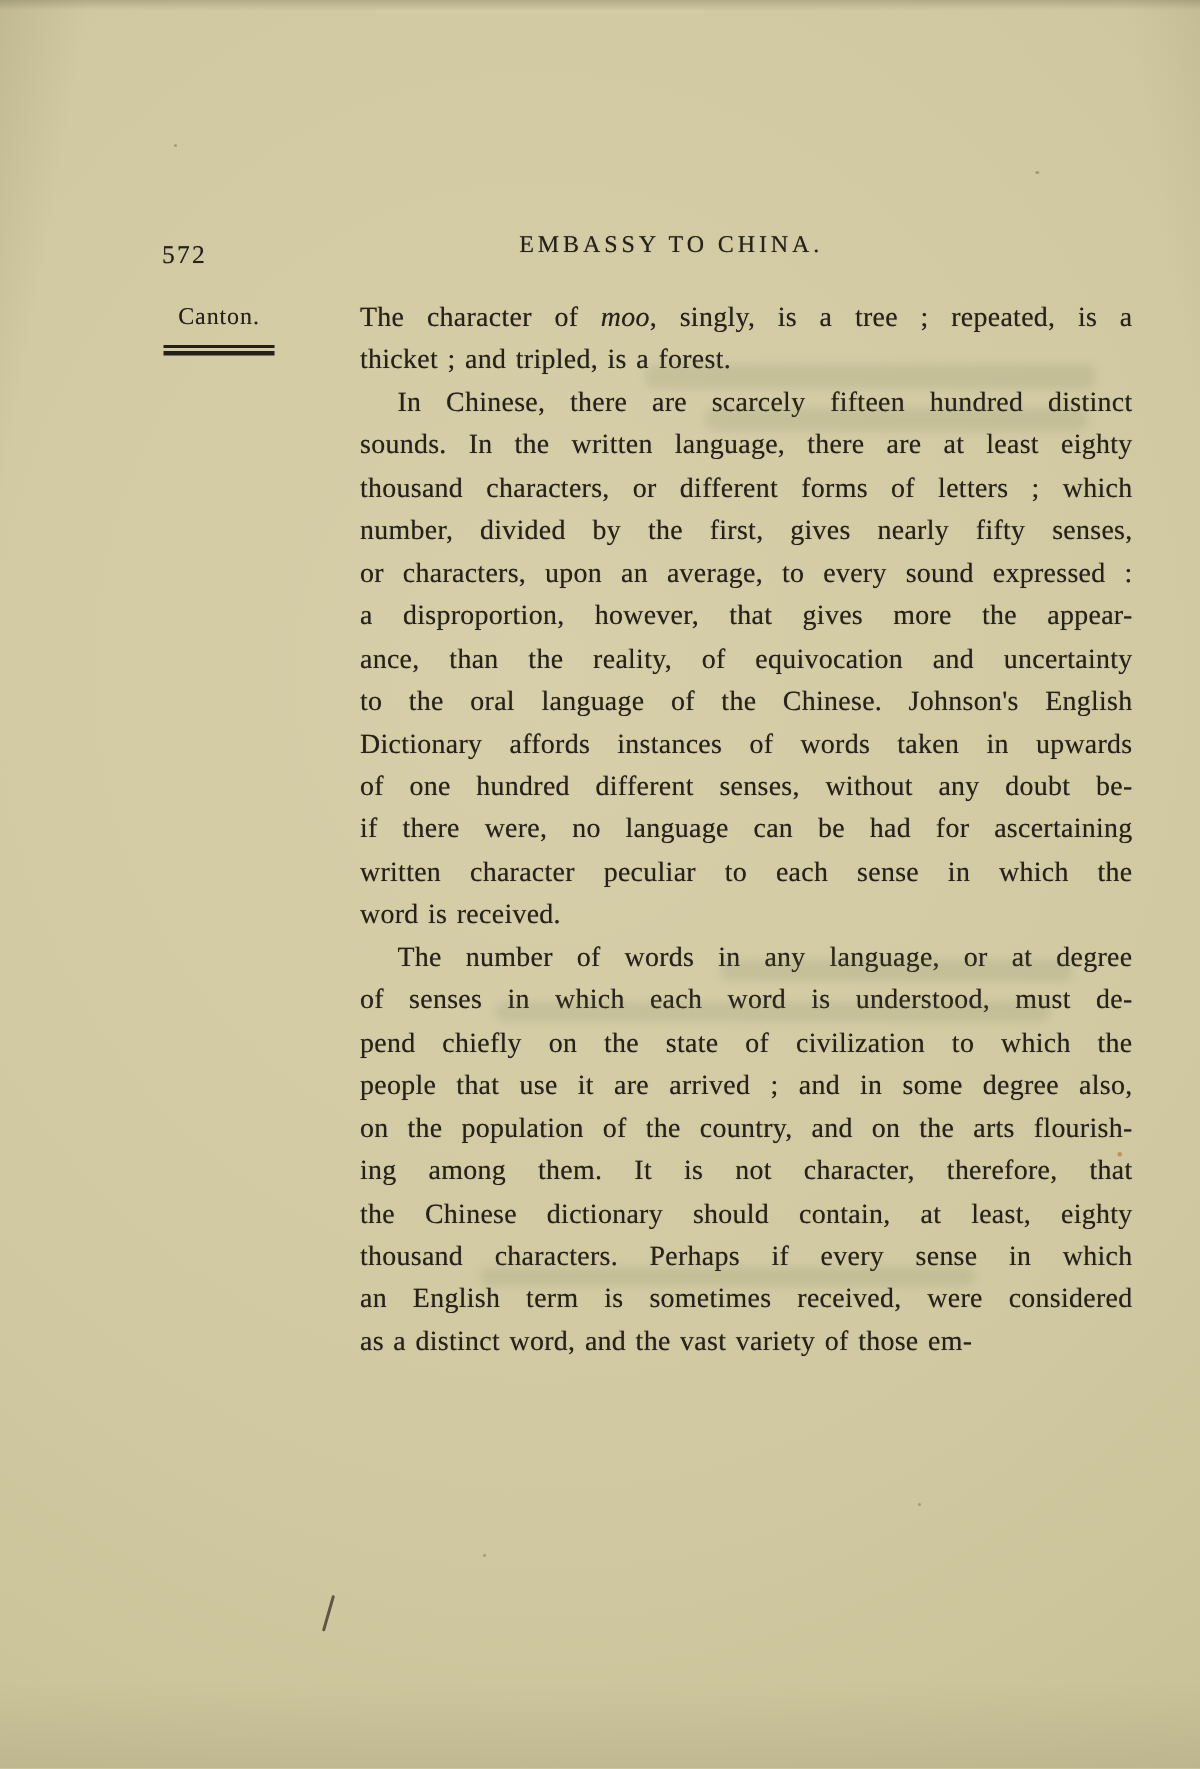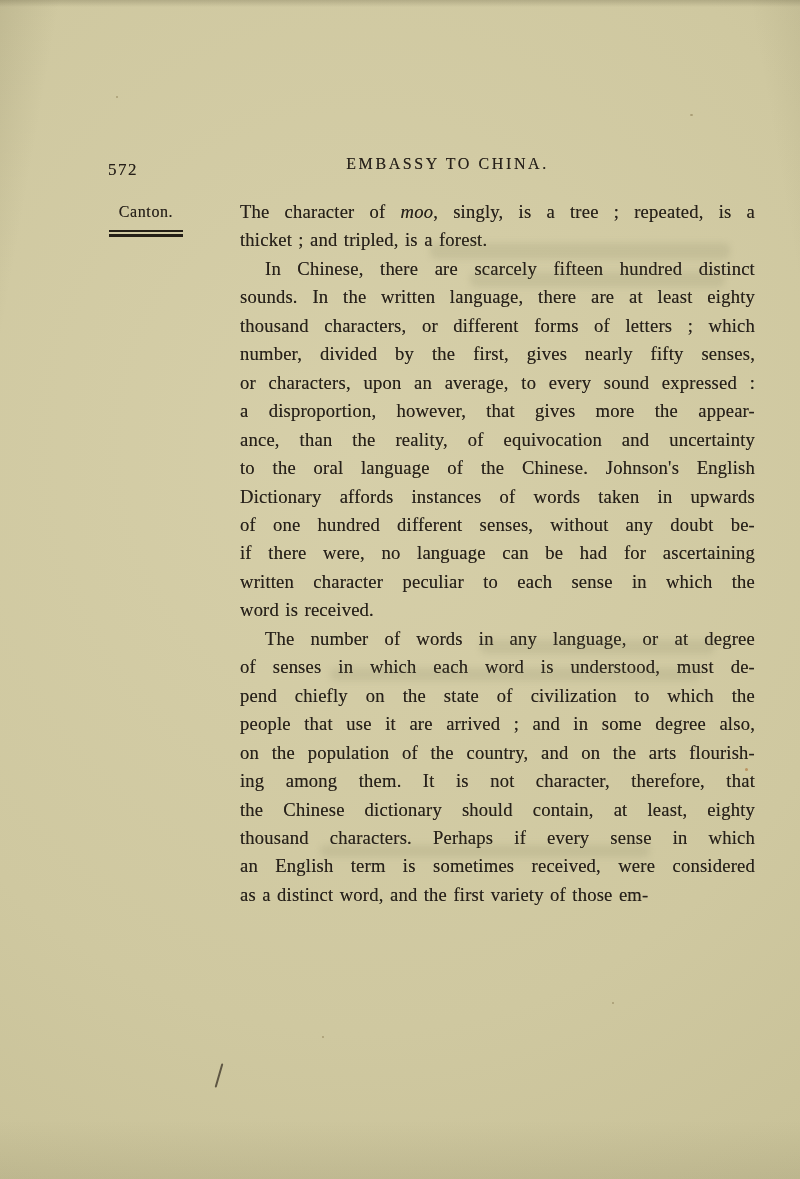--- a/index.html
+++ b/index.html
@@ -95,21 +95,21 @@
       <div class="line end"><span>word is received.</span></div>
       <div class="line indent"><span>The number of words in any language, or at degree</span></div>
       <div class="line"><span>of senses in which each word is understood, must de-</span></div>
       <div class="line"><span>pend chiefly on the state of civilization to which the</span></div>
       <div class="line"><span>people that use it are arrived ; and in some degree also,</span></div>
       <div class="line"><span>on the population of the country, and on the arts flourish-</span></div>
       <div class="line"><span>ing among them. It is not character, therefore, that</span></div>
       <div class="line"><span>the Chinese dictionary should contain, at least, eighty</span></div>
       <div class="line"><span>thousand characters. Perhaps if every sense in which</span></div>
       <div class="line"><span>an English term is sometimes received, were considered</span></div>
-      <div class="line end"><span>as a distinct word, and the first variety of those em-</span></div>
+      <div class="line end"><span>as a distinct word, and the vast variety of those em-</span></div>
     </div>
 
   <div class="smudge" style="left:430px; top:243px; width:300px; height:16px;"></div>
   <div class="smudge" style="left:470px; top:272px; width:255px; height:15px;"></div>
   <div class="smudge" style="left:480px; top:640px; width:235px; height:14px;"></div>
   <div class="smudge" style="left:330px; top:668px; width:370px; height:13px;"></div>
   <div class="smudge" style="left:320px; top:845px; width:330px; height:12px;"></div>
 
   <div class="penmark"></div>
 

